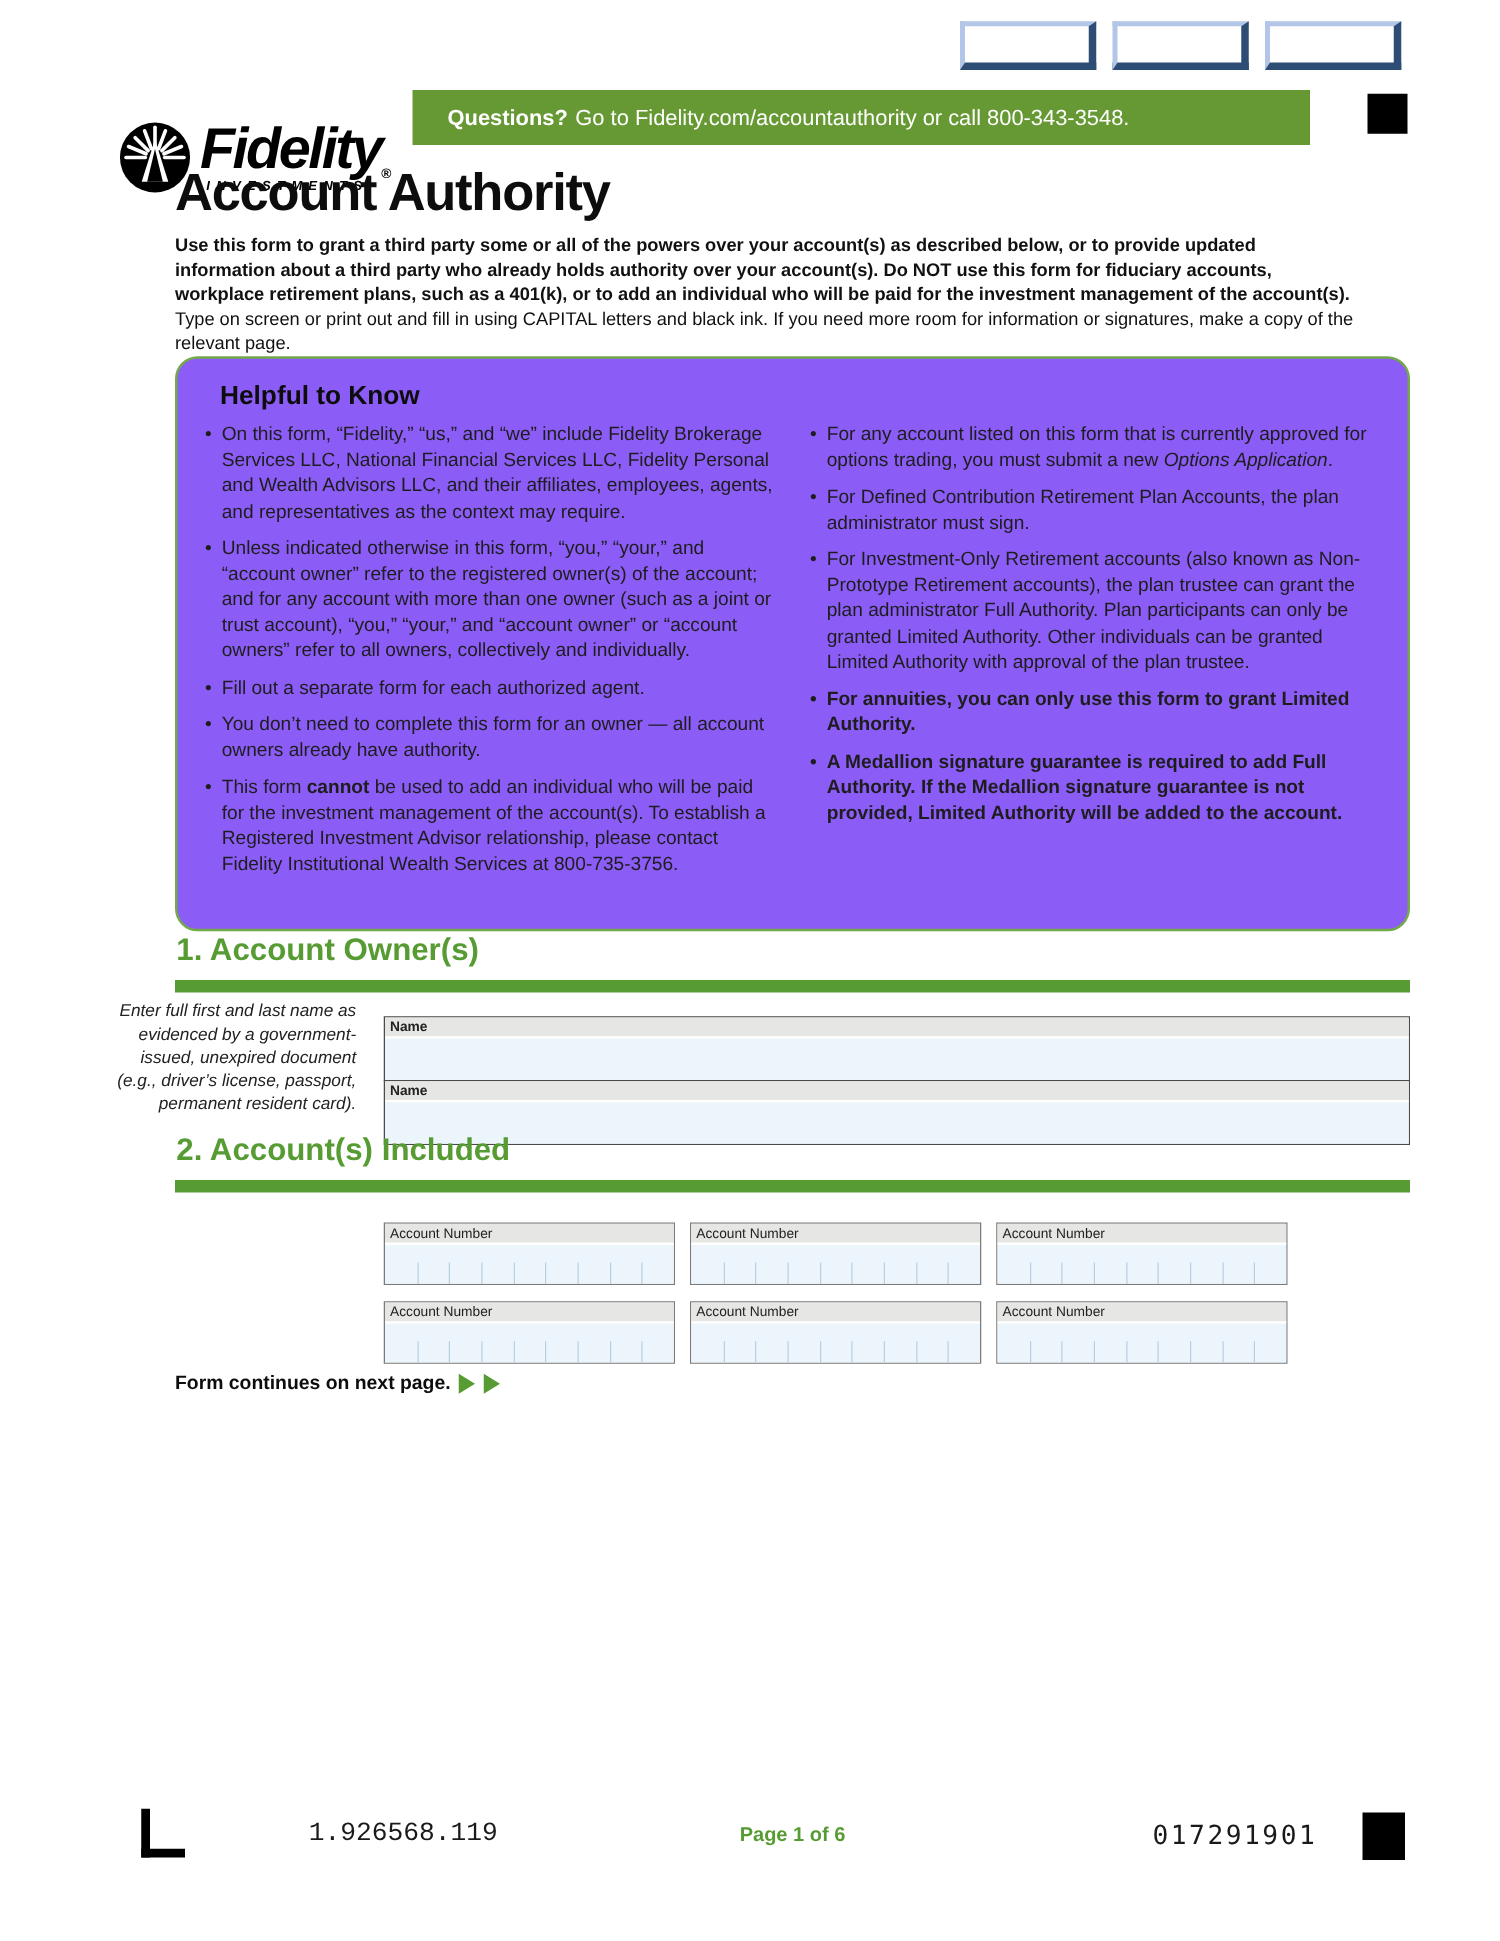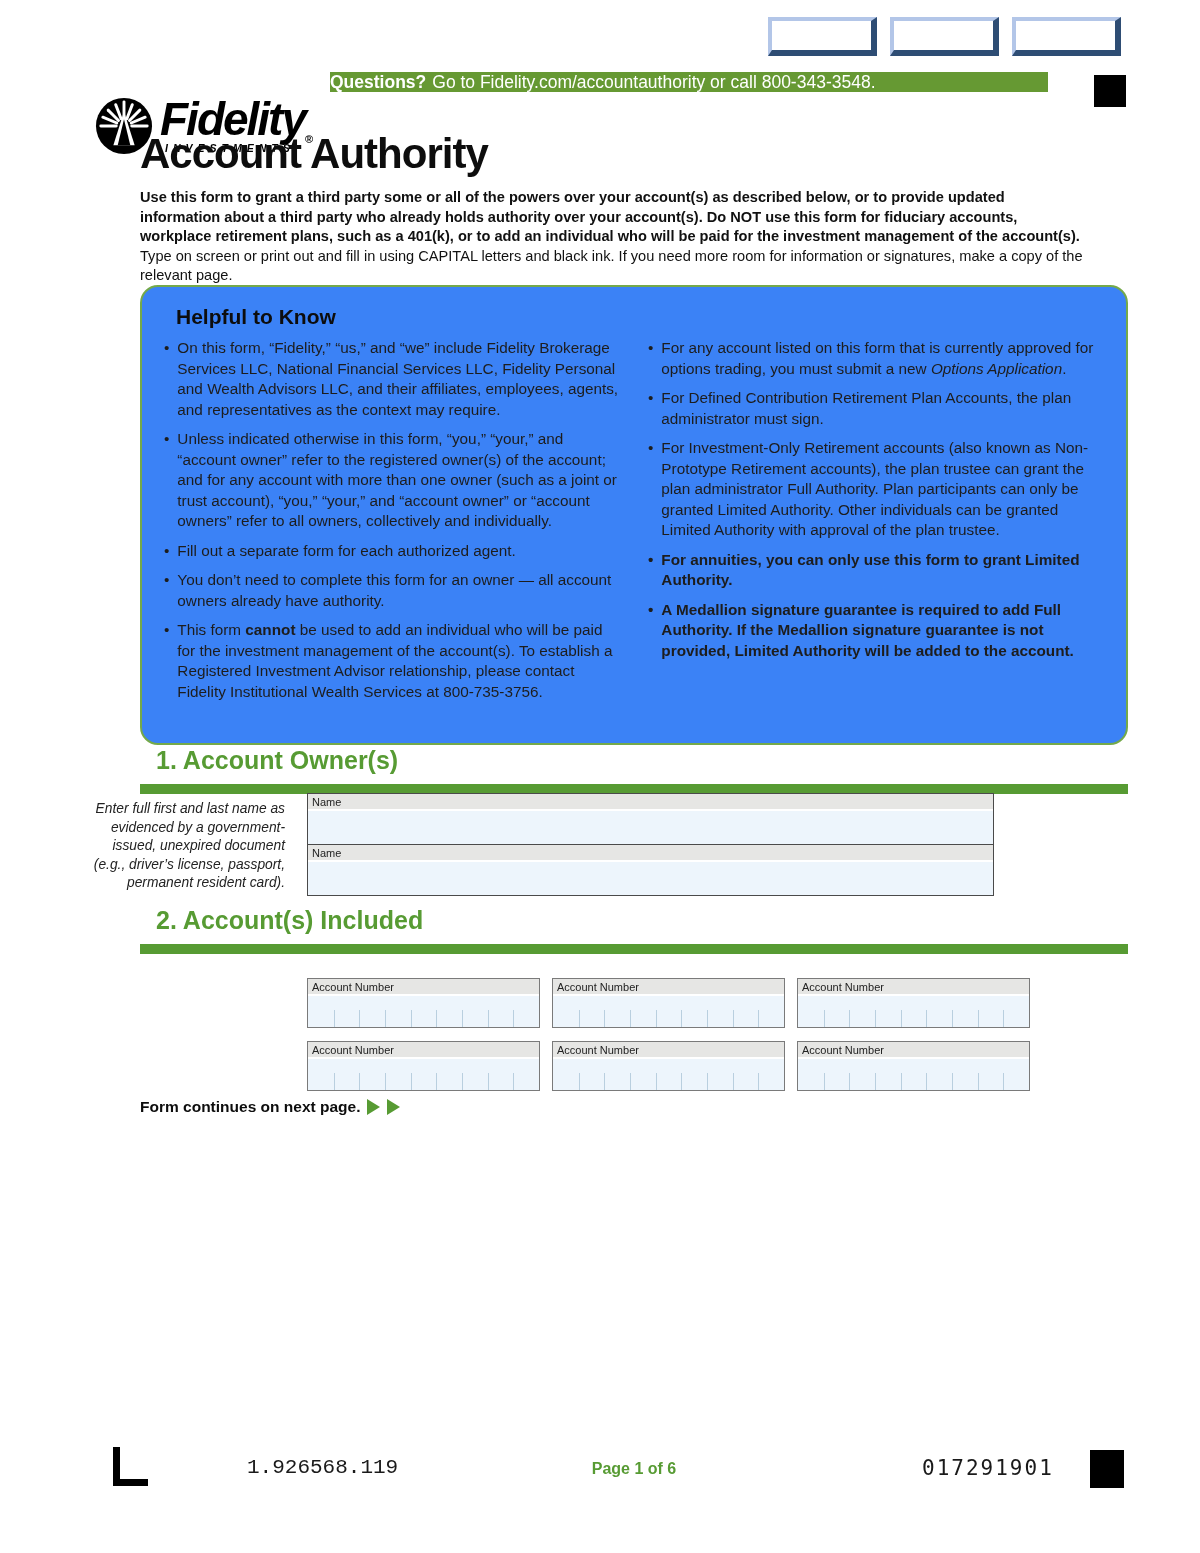--- a/index.html
+++ b/index.html
@@ -14,47 +14,47 @@
 
   
   .brand{position:absolute;left:95px;top:55px;display:flex;align-items:center;gap:7px;margin-top:42px;}
   .logo-mark{width:58px;height:58px;}
   .brand-text{display:flex;flex-direction:column;}
   .brand-name{font-size:46px;font-weight:bold;font-style:italic;letter-spacing:-2px;line-height:0.95;color:#000;}
   .brand-name .reg{font-size:11px;font-style:normal;letter-spacing:0;vertical-align:-8px;}
   .brand-sub{font-size:10.5px;font-weight:bold;font-style:italic;letter-spacing:5px;color:#000;padding-left:5px;margin-top:-2px;}
 
   
-  .banner{position:absolute;left:330px;top:72px;width:718px;height:20px;background:#669933;
-          color:#fff;font-size:17.5px;display:flex;align-items:center;box-sizing:border-box;}
+  .banner{position:absolute;left:330px;top:72px;width:718px;height:44px;background:#669933;
+          color:#fff;font-size:17.5px;display:flex;align-items:center;padding-left:28px;box-sizing:border-box;}
   .banner b{margin-right:6px;}
   .reg-square-top{position:absolute;left:1094px;top:75px;width:32px;height:32px;background:#000;}
 
   
   .title{position:absolute;left:140px;top:130px;margin:0;font-size:42px;font-weight:bold;letter-spacing:-1px;color:#0d0d0d;}
   .intro{position:absolute;left:140px;top:188px;width:948px;margin:0;font-size:14.6px;line-height:19.5px;color:#111;}
 
   
   .helpful{position:absolute;left:140px;top:285px;width:988px;min-height:452px;box-sizing:border-box;
-           background:#3b82f6;border:2px solid #74a94a;border-radius:18px;padding:12px 20px 32px 22px;}
+           background:#8b5cf6;border:2px solid #74a94a;border-radius:18px;padding:12px 20px 32px 22px;}
   .helpful h2{font-size:21px;margin:6px 0 9px 12px;color:#0d0d0d;}
   .cols{display:flex;gap:26px;}
   .col{list-style:none;margin:0;padding:0;flex:1;}
   .col li{display:flex;gap:8px;margin-bottom:9px;font-size:15.3px;line-height:20.5px;color:#1d1d1d;}
   .col li .dot{flex:0 0 auto;}
   .col li.bold-item{font-weight:bold;}
 
   
-  .section-heading{position:absolute;left:156px;margin:0;color:#579b33;font-size:25px;font-weight:bold;}
+  .section-heading{position:absolute;left:141px;margin:0;color:#579b33;font-size:25px;font-weight:bold;}
   .greenbar{position:absolute;left:140px;width:988px;height:10px;background:#579b33;}
 
   
   .side-note{position:absolute;left:92px;top:800px;width:193px;text-align:right;font-style:italic;
              font-size:13.8px;line-height:18.5px;color:#222;}
-  .name-fields{position:absolute;left:307px;top:793px;width:687px;}
+  .name-fields{position:absolute;left:307px;top:813px;width:821px;font-weight:bold;}
   .field{border:1px solid #4a4a4a;background:#fff;}
   .field + .field{margin-top:-1px;}
   .field-label{background:#e6e6e4;height:17px;box-sizing:border-box;font-size:11px;color:#222;
                padding:2px 0 0 4px;border-bottom:2px solid #fff;}
   .name-input{height:33px;background:#edf5fc;}
 
   
   .acct-grid{position:absolute;left:307px;top:978px;display:grid;
              grid-template-columns:repeat(3,233px);column-gap:12px;row-gap:13px;}
   .acct-box{border:1px solid #7a7a7a;box-sizing:border-box;background:#fff;}

